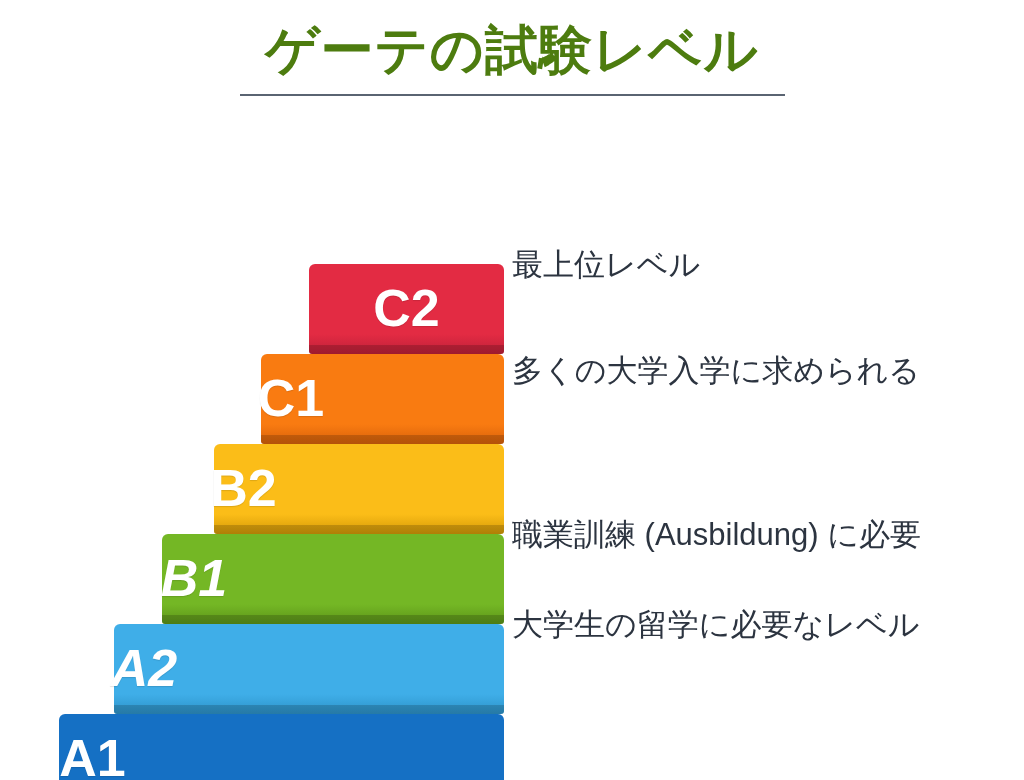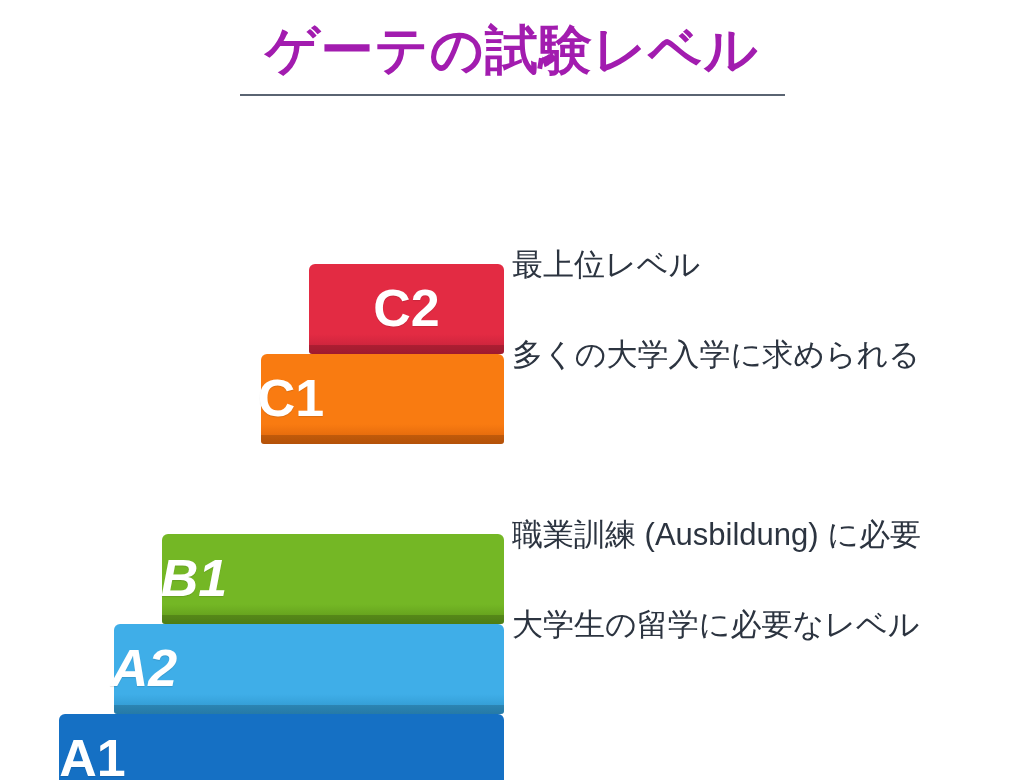--- a/index.html
+++ b/index.html
@@ -20,21 +20,21 @@
   #title-block {
     position: absolute;
     left: 0;
     top: 18px;
     width: 1024px;
     text-align: center;
   }
   #page-title {
     font-size: 53px;
     font-weight: 700;
-    color: #a21caf;
+    color: #4d7c0f;
     letter-spacing: 1px;
     line-height: 64px;
     white-space: nowrap;
   }
   #title-underline {
     width: 545px;
     height: 2px;
     background: #5a6472;
     margin: 12px auto 0 auto;
   }
@@ -104,29 +104,32 @@
   <div id="title-underline"></div>
 </div>
 
 <div id="pyramid">
     <div class="tier" style="left: 292px; top: 220px; width: 195px; height: 90px; background: linear-gradient(rgb(227, 43, 67) 0%, rgb(227, 43, 67) 78%, rgb(191, 32, 57) 100%);">
       <span class="tier-label" style="left: 97.5px; transform: translate(-50%, -52%);">C2</span>
     </div>
     <div class="tier" style="left: 244px; top: 310px; width: 243px; height: 90px; background: linear-gradient(rgb(249, 123, 17) 0%, rgb(249, 123, 17) 78%, rgb(217, 98, 11) 100%);">
       <span class="tier-label" style="left: 30px; transform: translate(-50%, -52%);">C1</span>
     </div>
+    <div class="tier" style="left: 197px; top: 400px; width: 290px; height: 90px; background: linear-gradient(rgb(251, 189, 24) 0%, rgb(251, 189, 24) 78%, rgb(213, 154, 7) 100%);">
+      <span class="tier-label" style="left: 29.5px; transform: translate(-50%, -52%);">B2</span>
+    </div>
     <div class="tier" style="left: 145px; top: 490px; width: 342px; height: 90px; background: linear-gradient(rgb(116, 183, 37) 0%, rgb(116, 183, 37) 78%, rgb(93, 150, 25) 100%); font-style: italic;">
       <span class="tier-label" style="left: 32px; transform: translate(-50%, -52%);">B1</span>
     </div>
     <div class="tier" style="left: 97px; top: 580px; width: 390px; height: 90px; background: linear-gradient(rgb(63, 174, 232) 0%, rgb(63, 174, 232) 78%, rgb(45, 147, 201) 100%); font-style: italic;">
       <span class="tier-label" style="left: 30px; transform: translate(-50%, -52%);">A2</span>
     </div>
     <div class="tier" style="left: 42px; top: 670px; width: 445px; height: 90px; background: linear-gradient(rgb(21, 112, 196) 0%, rgb(21, 112, 196) 78%, rgb(15, 91, 163) 100%);">
       <span class="tier-label" style="left: 33.5px; transform: translate(-50%, -52%);">A1</span>
     </div>
   </div>
 
 <div id="descriptions">
     <div class="desc" style="top: 249px;">最上位レベル</div>
-    <div class="desc" style="top: 339px;">多くの大学入学に求められる</div>
+    <div class="desc" style="top: 355px;">多くの大学入学に求められる</div>
     <div class="desc" style="top: 519px;">職業訓練 (Ausbildung) に必要</div>
     <div class="desc" style="top: 609px;">大学生の留学に必要なレベル</div>
   </div>
 
 </body></html>

